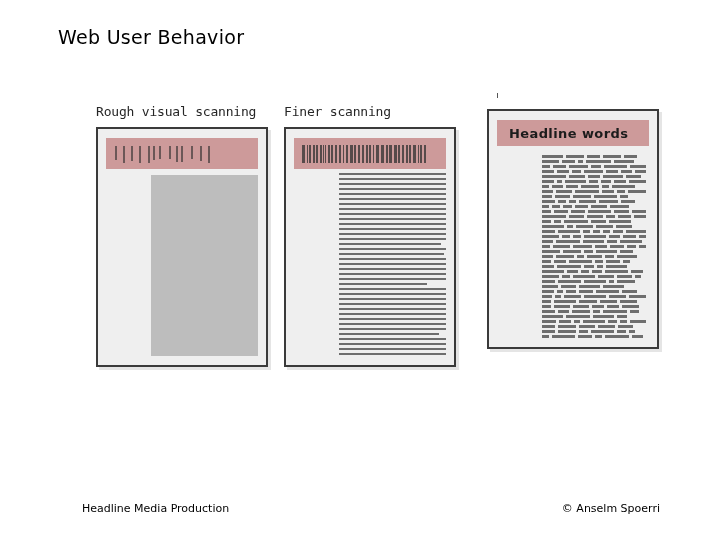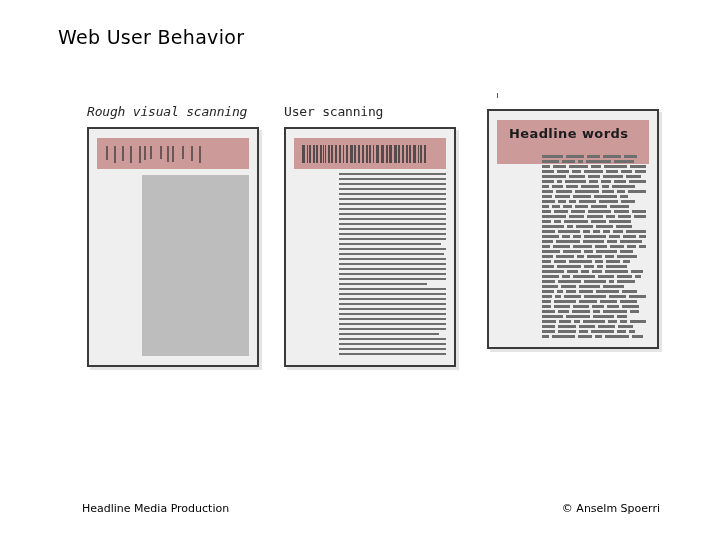--- a/index.html
+++ b/index.html
@@ -34,21 +34,21 @@
     left: 0;
     top: 0;
     width: 720px;
     height: 540px;
   }
 
   .panel-group {
     position: absolute;
     top: 104px;
   }
-  .panel-group.g0 { left: 87px; font-style: italic;  }
+  .panel-group.g0 { left: 96px;  }
   .panel-group.g1 { left: 284px; }
   .panel-group.g2 { left: 487px; }
 
   .panel-caption {
     font-family: "DejaVu Sans Mono", monospace;
     font-size: 13px;
     color: #262626;
     white-space: nowrap;
     line-height: 16px;
     letter-spacing: -0.2px;
@@ -85,21 +85,21 @@
   
   .header-bar {
     position: absolute;
     left: 8px;
     top: 9px;
     right: 8px;
     height: 31px;
     background: #cd9a9a;
     overflow: hidden;
   }
-  .header-bar.tall { height: 44px; }
+  .header-bar.tall { height: 26px; }
 
   
   .hdr-ticks {
     position: absolute;
     left: 9px;
     top: 8px;
     height: 16px;
     display: flex;
     align-items: flex-start;
   }
@@ -232,21 +232,21 @@
               <i style="margin-right: 6px; height: 15px;"></i>
               <i style="margin-right: 4px; height: 17px;"></i>
             </div>
         </div>
         <div class="body-block"></div>
       </div>
     </div>
   </div>
 
   <div class="panel-group g1">
-    <div class="panel-caption">User scanning</div>
+    <div class="panel-caption">Finer scanning</div>
     <div class="page">
       <div class="page-inner">
         <div class="header-bar">
           <div class="hdr-barcode" id="barcode-2">
               <i style="width: 3px; margin-right: 2px;"></i>
               <i style="width: 1px; margin-right: 1px;"></i>
               <i style="width: 2px; margin-right: 2px;"></i>
               <i style="width: 2px; margin-right: 1px;"></i>
               <i style="width: 2px; margin-right: 2px;"></i>
               <i style="width: 2px; margin-right: 1px;"></i>

